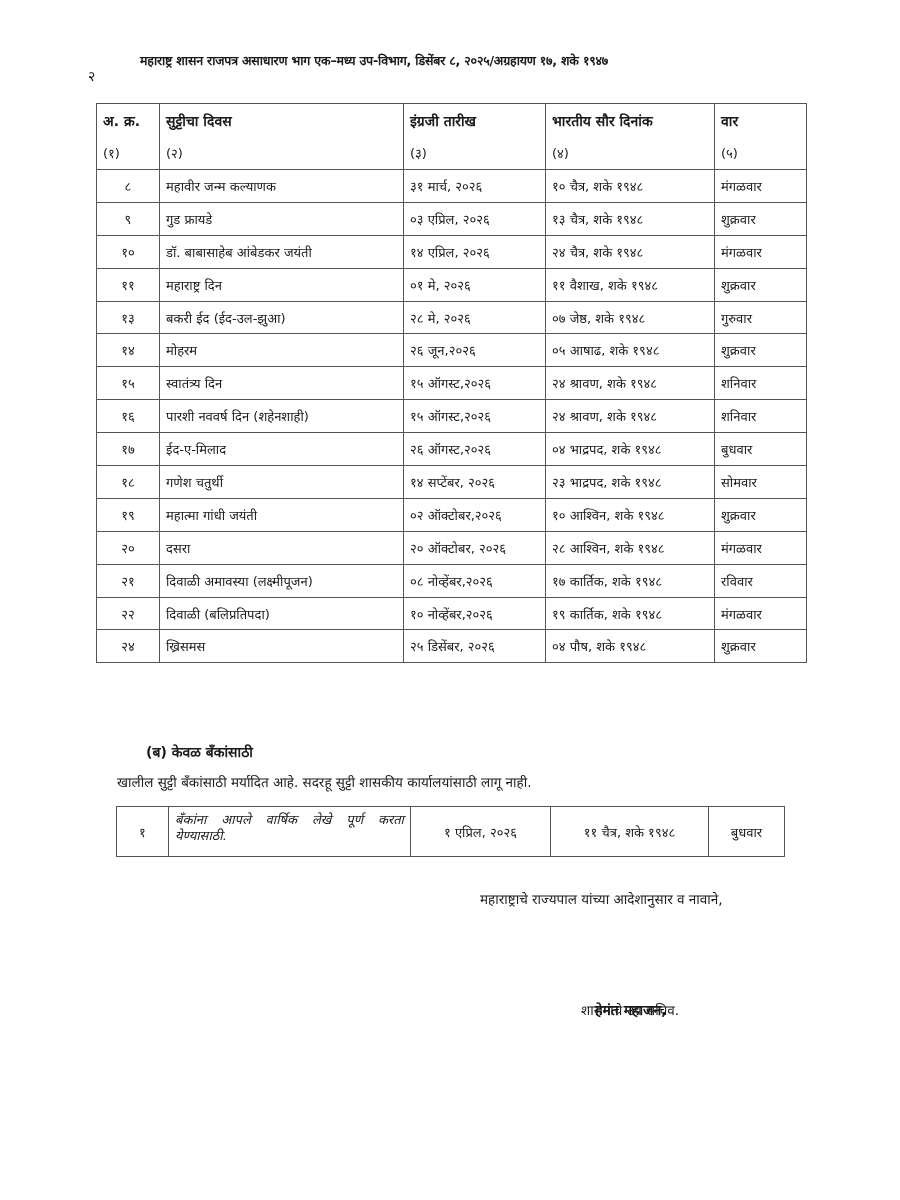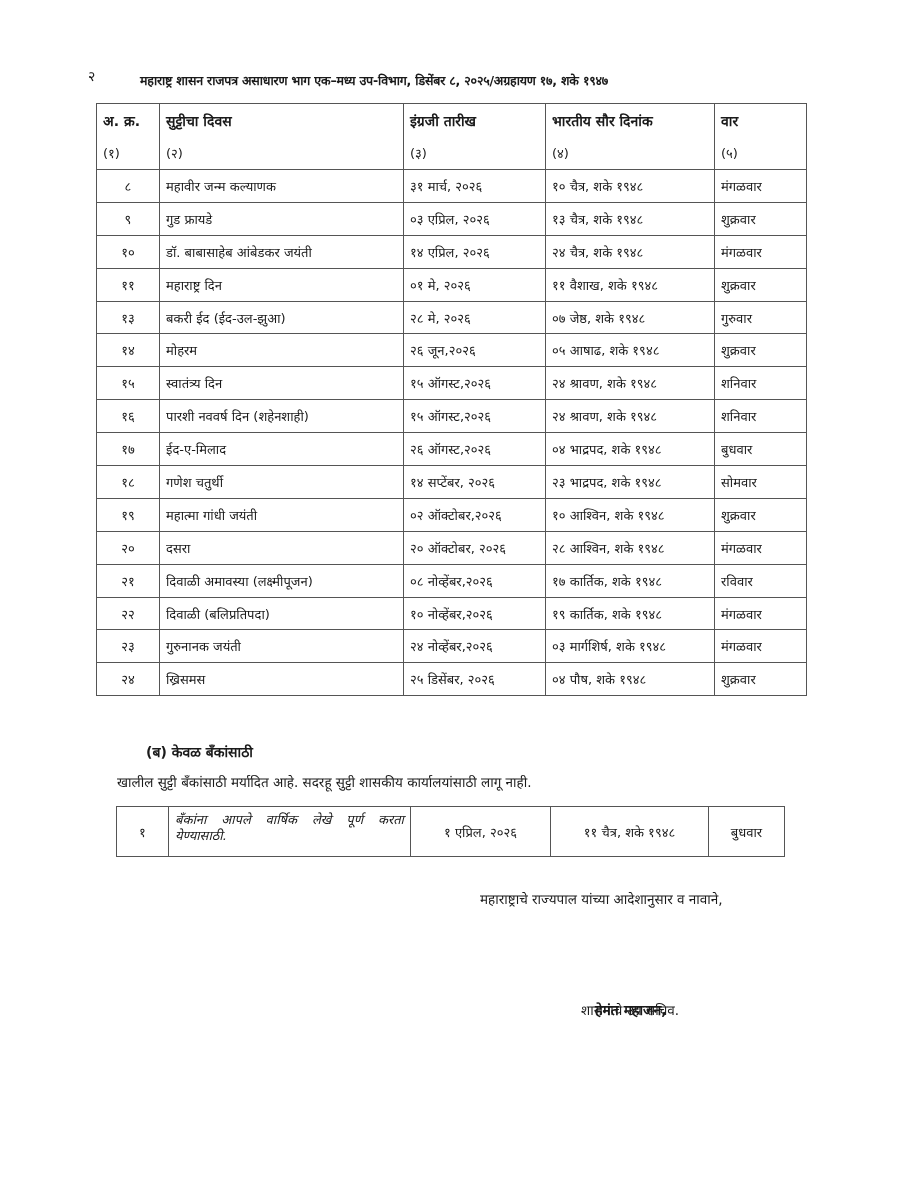--- a/index.html
+++ b/index.html
@@ -1,19 +1,19 @@
 <!DOCTYPE html>
 <html><head>
 <meta charset="utf-8">
 <style>
   html, body { margin:0; padding:0; background:#ffffff; }
   body { width:900px; height:1200px; position:relative; overflow:hidden;
          font-family:"DejaVu Sans", "Liberation Sans", sans-serif; color:#1a1a1a; }
   .page-num { position:absolute; left:88px; top:66px; font-size:14px; }
-  .running-head { position:absolute; left:140px; top:72px; font-size:12.5px; font-weight:bold; white-space:nowrap; letter-spacing:-0.2px; }
+  .running-head { position:absolute; left:140px; top:52px; font-size:12.5px; font-weight:bold; white-space:nowrap; letter-spacing:-0.2px; }
   table { border-collapse:collapse; position:absolute; }
   td, th { border:1px solid #555; font-weight:normal; font-size:13px; padding:0 6px; white-space:nowrap; overflow:hidden; }
   #main-table { left:96px; top:103px; width:710px; table-layout:fixed; }
   #main-table th { height:32px; font-weight:bold; font-size:14px; text-align:left; border-bottom:none; }
   #main-table tr.sub th { font-weight:normal; font-size:13px; border-top:none; border-bottom:1px solid #555; height:33px; }
   #main-table td { height:31.9px; }
   .c-no { text-align:center; }
   .c-left { text-align:left; }
   .section-heading { position:absolute; left:146px; top:742px; font-size:14px; font-weight:bold; }
   .section-note { position:absolute; left:117px; top:773px; font-size:13.5px; white-space:nowrap; }
@@ -148,27 +148,20 @@
         <td class="c-left">रविवार</td>
       </tr>
       <tr>
         <td class="c-no">२२</td>
         <td class="c-left">दिवाळी (बलिप्रतिपदा)</td>
         <td class="c-left">१० नोव्हेंबर,२०२६</td>
         <td class="c-left">१९ कार्तिक, शके १९४८</td>
         <td class="c-left">मंगळवार</td>
       </tr>
       <tr>
-        <td class="c-no">२३</td>
-        <td class="c-left">गुरुनानक जयंती</td>
-        <td class="c-left">२४ नोव्हेंबर,२०२६</td>
-        <td class="c-left">०३ मार्गशिर्ष, शके १९४८</td>
-        <td class="c-left">मंगळवार</td>
-      </tr>
-      <tr>
         <td class="c-no">२४</td>
         <td class="c-left">ख्रिसमस</td>
         <td class="c-left">२५ डिसेंबर, २०२६</td>
         <td class="c-left"> ०४ पौष, शके १९४८</td>
         <td class="c-left">शुक्रवार</td>
       </tr>
     </tbody>
 </table>
 
 <div class="section-heading">(ब) केवळ बँकांसाठी</div>

